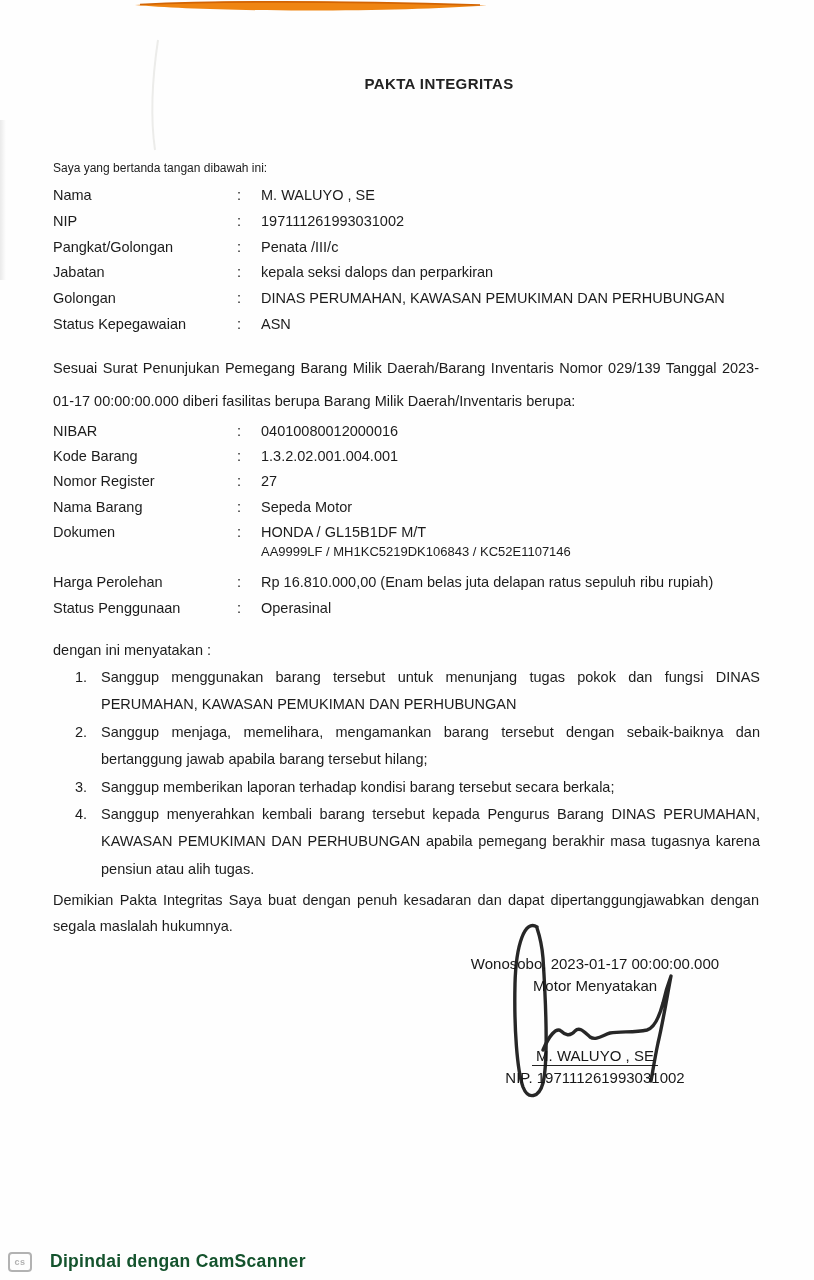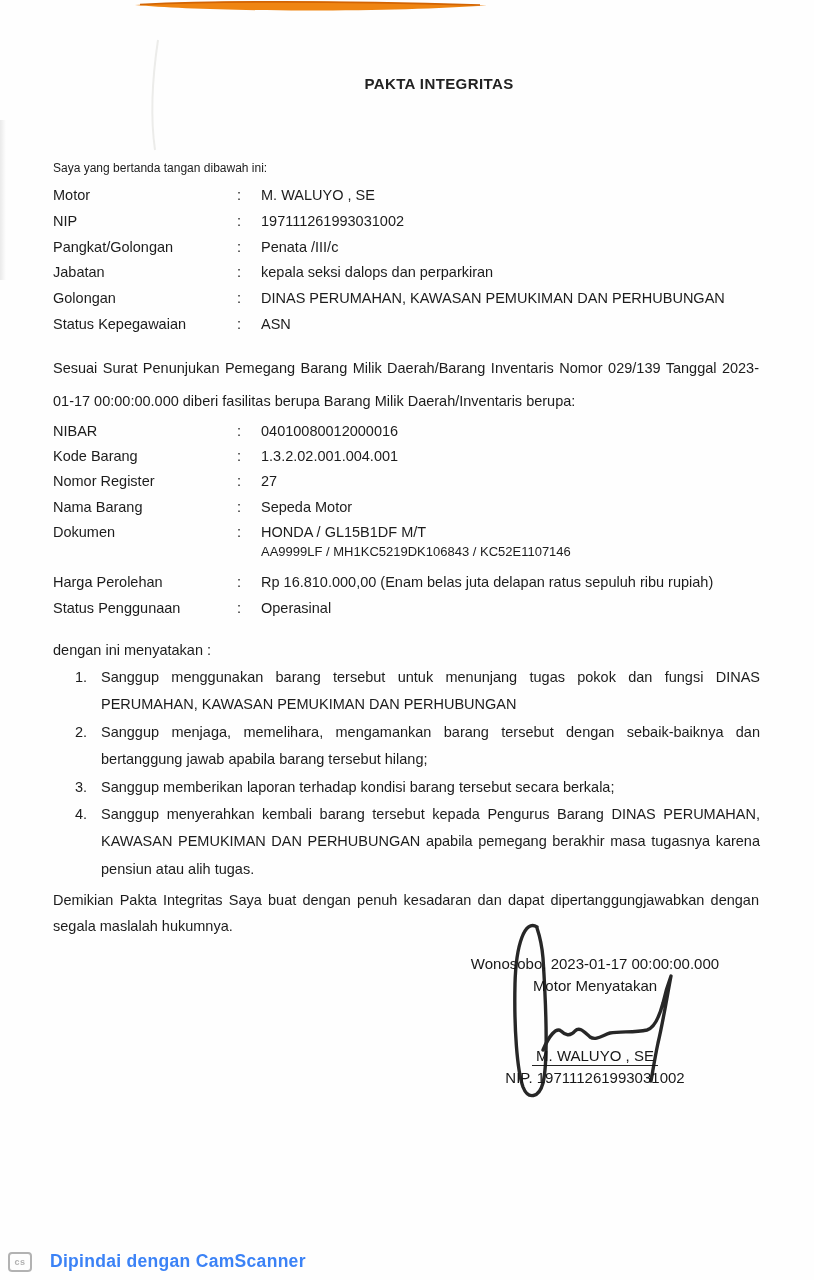--- a/index.html
+++ b/index.html
@@ -142,21 +142,21 @@
     align-items: center;
     justify-content: center;
     font-size: 9px;
     font-weight: bold;
     color: #b2b2b2;
     letter-spacing: 0.5px;
   }
   .footer-text {
     font-size: 17.5px;
     font-weight: bold;
-    color: #3b82f6;
+    color: #14532d;
     letter-spacing: 0.3px;
   }
 </style>
 </head>
 <body>
 
 <div class="page">
 
   <svg class="orange-strip" viewBox="0 0 814 14" xmlns="http://www.w3.org/2000/svg">
     <path d="M135,5 C180,2 240,1 300,1.5 C370,2 440,3.5 487,5.5 C440,8.5 380,10.5 305,10.5 C230,10.5 170,8 135,5 Z" fill="#ef8512"></path>
@@ -166,21 +166,21 @@
   <svg class="crease" viewBox="0 0 814 200" xmlns="http://www.w3.org/2000/svg">
     <path d="M158,40 C152,80 150,115 155,150" stroke="#ececea" stroke-width="2" fill="none"></path>
   </svg>
 
   <div class="doc-title">PAKTA INTEGRITAS</div>
 
   <div class="intro-line">Saya yang bertanda tangan dibawah ini:</div>
 
   <div class="kv-table kv-identity">
     <div class="kv-row">
-      <span class="kv-label">Motor</span>
+      <span class="kv-label">Nama</span>
       <span class="kv-colon">:</span>
       <span class="kv-value">M. WALUYO , SE</span>
     </div>
     <div class="kv-row">
       <span class="kv-label">NIP</span>
       <span class="kv-colon">:</span>
       <span class="kv-value">197111261993031002</span>
     </div>
     <div class="kv-row">
       <span class="kv-label">Pangkat/Golongan</span>

